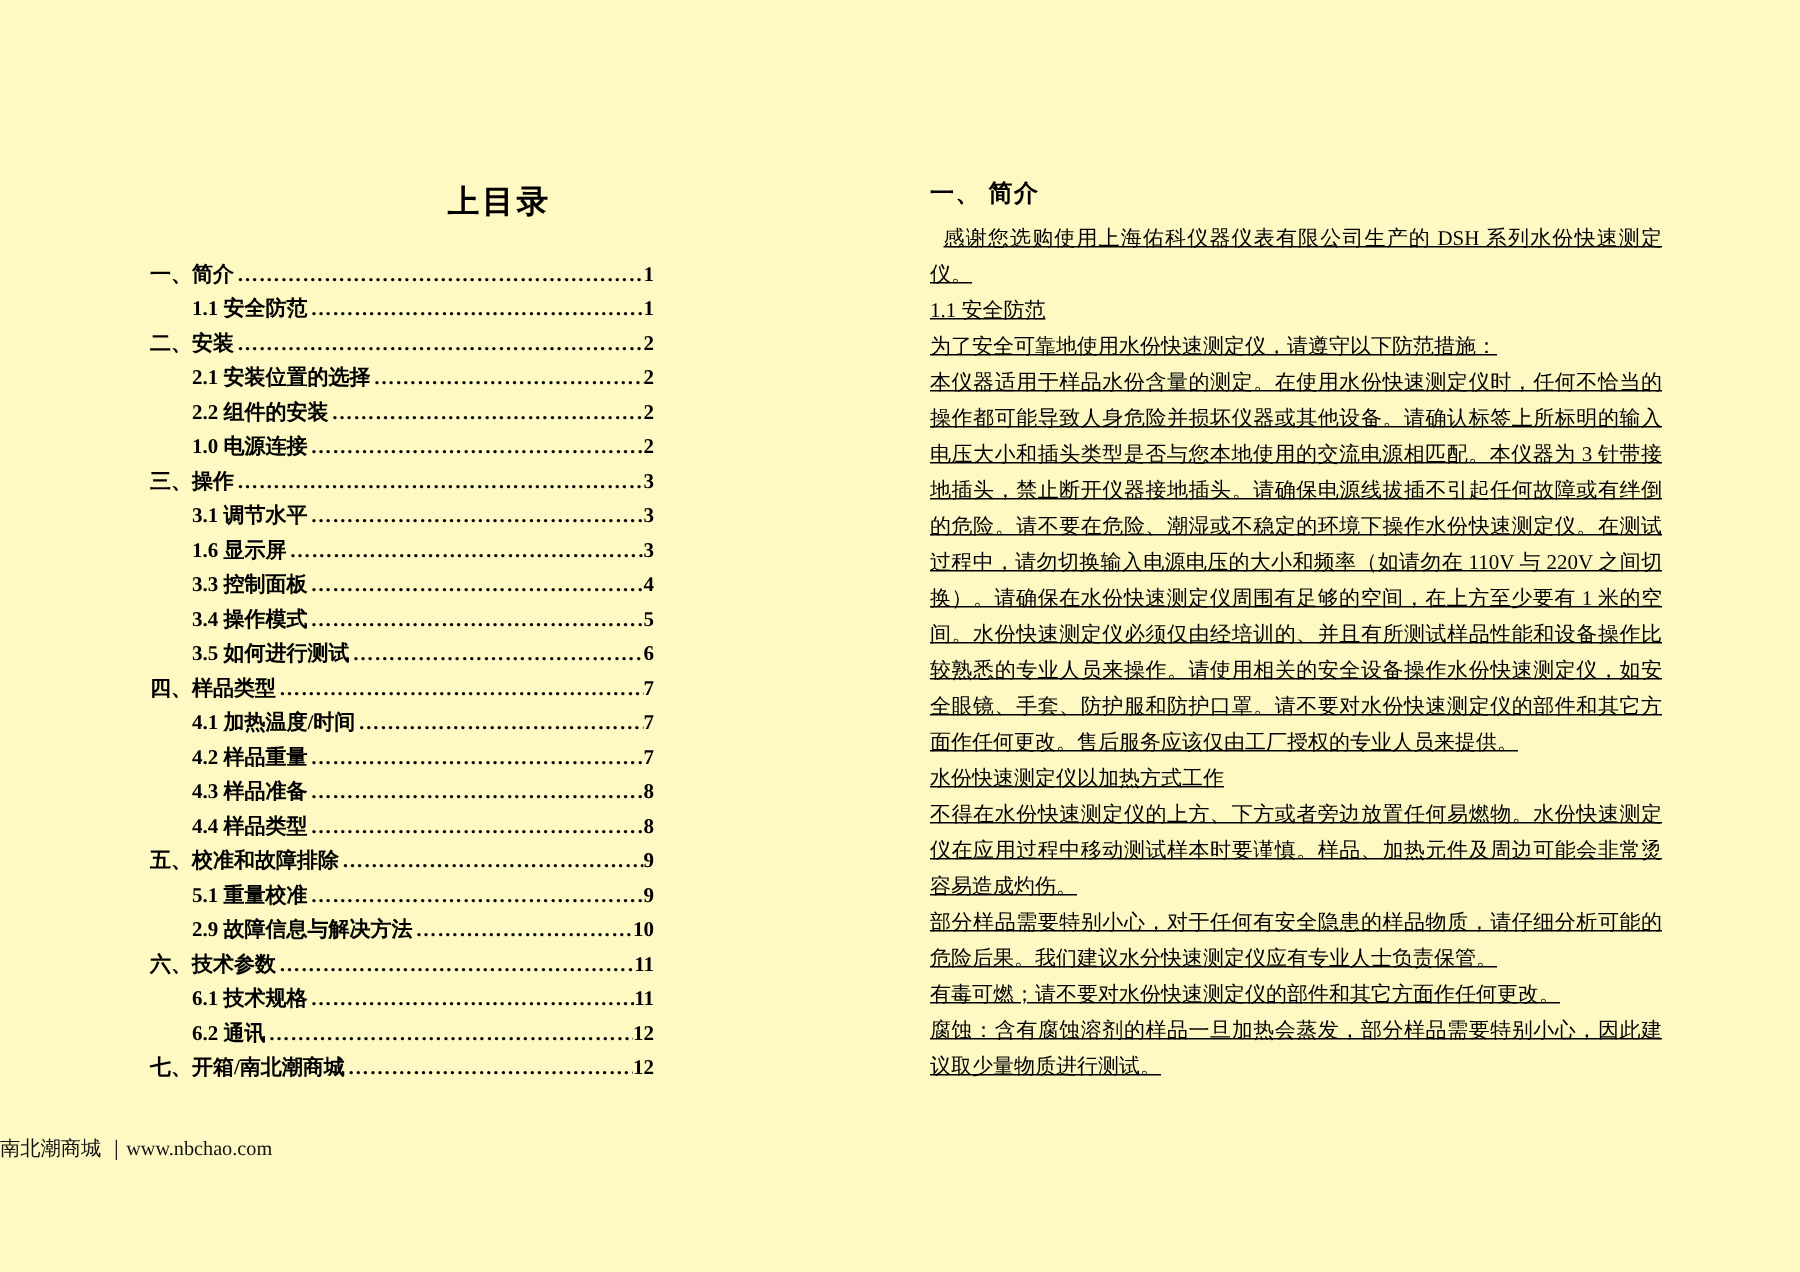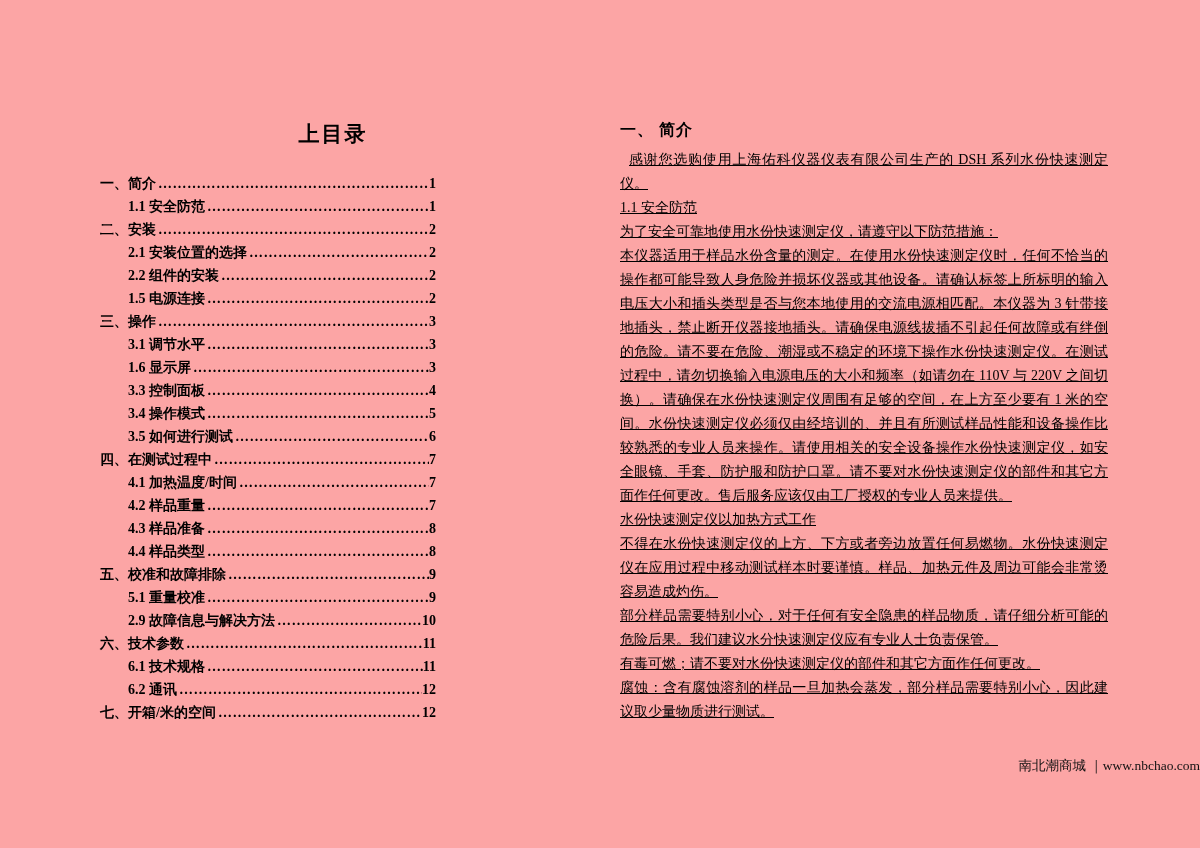--- a/index.html
+++ b/index.html
@@ -2,21 +2,21 @@
 <html><head>
 <meta charset="utf-8">
 <style>
   * { margin:0; padding:0; box-sizing:border-box; }
   html, body {
     width:1200px; height:848px;
     background:#ffffff;
     color:#000000;
     font-family:"Liberation Serif","DejaVu Serif",serif;
   }
-  .sheet { position:relative; width:1200px; height:848px; background:#fca5a5; overflow:hidden; }
+  .sheet { position:relative; width:1200px; height:848px; background:#fef9c3; overflow:hidden; }
 
   
   .left-col { position:absolute; left:100px; top:120px; width:336px; }
   .toc-title {
     font-size:21px; font-weight:bold;
     text-align:center; padding-left:130px;
     margin-bottom:24px; letter-spacing:2px;
   }
   .toc-list { width:100%; }
   .toc-row {
@@ -39,21 +39,21 @@
   .body-para {
     font-size:14px; line-height:24px;
     text-align:justify;
     text-decoration:underline;
   }
   .body-para.indent { text-indent:9px; }
 
   
   .footer {
     position:absolute; left:0; right:0; top:757px;
-    text-align:right; font-size:13.5px; color:#111111;
+    text-align:left; font-size:13.5px; color:#111111;
   }
 </style>
 </head>
 <body>
 
 <div class="sheet">
 
   <div class="left-col">
     <div class="toc-title">上目录</div>
     <div class="toc-list">
@@ -76,21 +76,21 @@
           <span class="toc-label">2.1 安装位置的选择</span>
           <span class="toc-leader">………………………………………………………………………………………………………………</span>
           <span class="toc-page">2</span>
         </div>
         <div class="toc-row sub">
           <span class="toc-label">2.2 组件的安装</span>
           <span class="toc-leader">………………………………………………………………………………………………………………</span>
           <span class="toc-page">2</span>
         </div>
         <div class="toc-row sub">
-          <span class="toc-label">1.5 电源连接</span>
+          <span class="toc-label">1.0 电源连接</span>
           <span class="toc-leader">………………………………………………………………………………………………………………</span>
           <span class="toc-page">2</span>
         </div>
         <div class="toc-row">
           <span class="toc-label">三、操作</span>
           <span class="toc-leader">………………………………………………………………………………………………………………</span>
           <span class="toc-page">3</span>
         </div>
         <div class="toc-row sub">
           <span class="toc-label">3.1 调节水平</span>
@@ -111,21 +111,21 @@
           <span class="toc-label">3.4 操作模式</span>
           <span class="toc-leader">………………………………………………………………………………………………………………</span>
           <span class="toc-page">5</span>
         </div>
         <div class="toc-row sub">
           <span class="toc-label">3.5 如何进行测试</span>
           <span class="toc-leader">………………………………………………………………………………………………………………</span>
           <span class="toc-page">6</span>
         </div>
         <div class="toc-row">
-          <span class="toc-label">四、在测试过程中</span>
+          <span class="toc-label">四、样品类型</span>
           <span class="toc-leader">………………………………………………………………………………………………………………</span>
           <span class="toc-page">7</span>
         </div>
         <div class="toc-row sub">
           <span class="toc-label">4.1 加热温度/时间</span>
           <span class="toc-leader">………………………………………………………………………………………………………………</span>
           <span class="toc-page">7</span>
         </div>
         <div class="toc-row sub">
           <span class="toc-label">4.2 样品重量</span>
@@ -166,21 +166,21 @@
           <span class="toc-label">6.1 技术规格</span>
           <span class="toc-leader">………………………………………………………………………………………………………………</span>
           <span class="toc-page">11</span>
         </div>
         <div class="toc-row sub">
           <span class="toc-label">6.2 通讯</span>
           <span class="toc-leader">………………………………………………………………………………………………………………</span>
           <span class="toc-page">12</span>
         </div>
         <div class="toc-row">
-          <span class="toc-label">七、开箱/米的空间</span>
+          <span class="toc-label">七、开箱/南北潮商城</span>
           <span class="toc-leader">………………………………………………………………………………………………………………</span>
           <span class="toc-page">12</span>
         </div>
       </div>
   </div>
 
   <div class="right-col">
     <div class="intro-title">一、 简介</div>
     <div class="intro-body">
         <p class="body-para indent">感谢您选购使用上海佑科仪器仪表有限公司生产的 DSH 系列水份快速测定仪。</p>

